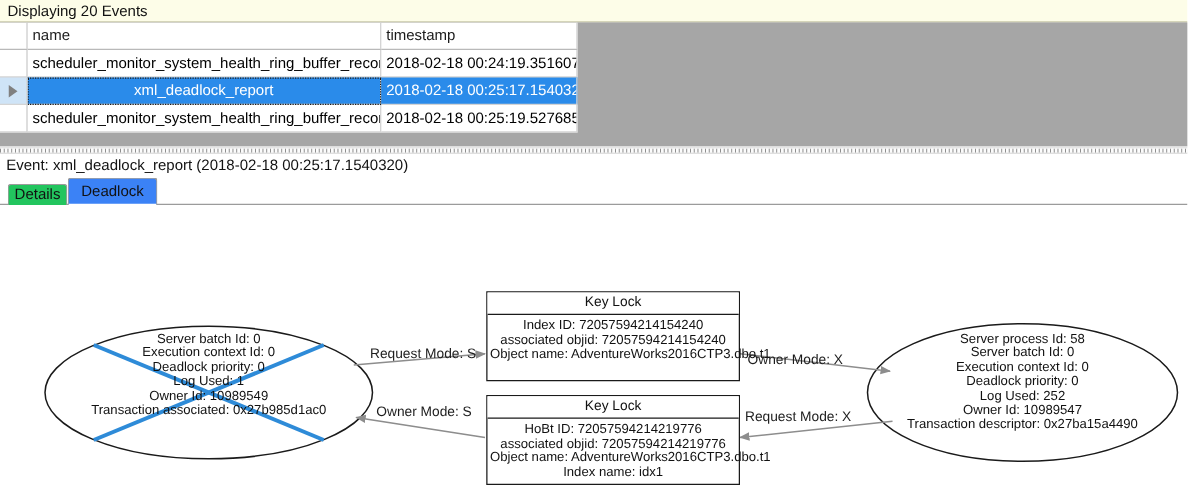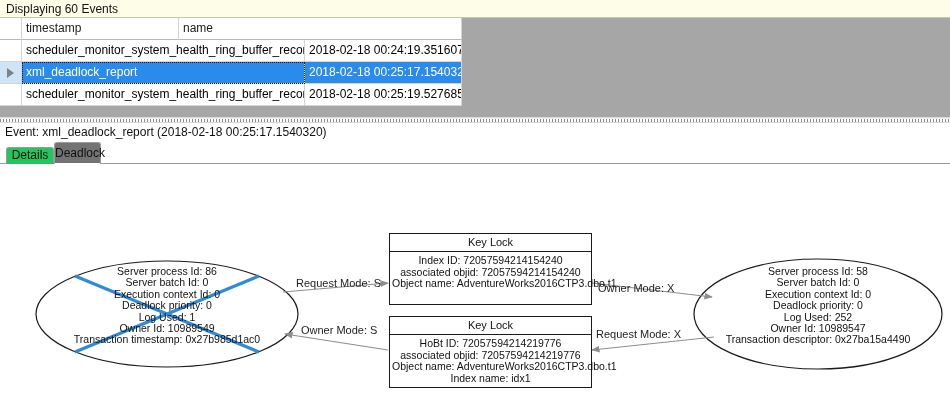--- a/index.html
+++ b/index.html
@@ -63,21 +63,21 @@
 
   .tabstrip{position:absolute;left:0;top:142px;width:950px;height:22px;}
   .tabline{position:absolute;left:0;top:21px;width:950px;height:1px;background:#9b9b9b;}
   .tab{
     position:absolute;box-sizing:border-box;
     border:1px solid #9b9b9b;border-bottom:none;
     background:#22c55e;font-size:12px;color:#111;text-align:center;
     border-radius:3px 3px 0 0;cursor:default;
   }
   .tab.t-details{left:6px;top:5px;width:48px;height:17px;line-height:15px;}
-  .tab.t-deadlock{left:54px;top:0px;width:47px;height:22px;line-height:20px;background:#737373;z-index:3;}
+  .tab.t-deadlock{left:54px;top:0px;width:72px;height:22px;line-height:20px;background:#3b82f6;z-index:3;}
   .tab.t-deadlock::after{content:"";position:absolute;left:0;bottom:-1px;width:100%;height:2px;background:#ffffff;}
 
   
   .canvas{
     position:absolute;left:0;top:164px;width:950px;height:236px;
     background:#ffffff;overflow:hidden;
   }
   .canvas svg{position:absolute;left:0;top:0;}
 
   .glabel{
@@ -97,39 +97,39 @@
   }
   .klock .kl-body{padding:3px 2px 3px 2px;text-align:center;font-size:10.5px;line-height:11.6px;color:#111;}
   .klock .kl-body div{height:11.6px;white-space:nowrap;}
 </style>
 </head>
 <body>
 
 <div id="app">
 
   <div class="banner">
-    <span class="btxt">Displaying 60 Events</span>
+    <span class="btxt">Displaying 20 Events</span>
   </div>
 
   <div class="grid">
     <div class="gridtail"></div>
 
     <div class="grow hdr" style="top:0px;">
       <div class="cell c-sel"></div>
+      <div class="cell c-name">name</div>
       <div class="cell c-ts">timestamp</div>
-      <div class="cell c-name">name</div>
     </div>
 
     <div class="grow" style="top:22px;">
       <div class="cell c-sel"></div>
       <div class="cell c-name">scheduler_monitor_system_health_ring_buffer_recorded</div>
       <div class="cell c-ts">2018-02-18 00:24:19.3516078</div>
     </div>
 
-    <div class="grow rowsel" style="top:44px;">
+    <div class="grow rowsel" style="top:44px;text-align:center;">
       <div class="cell c-sel">
         <span class="tri"></span>
       </div>
       <div class="cell c-name">xml_deadlock_report</div>
       <div class="cell c-ts">2018-02-18 00:25:17.1540320</div>
     </div>
 
     <div class="grow" style="top:66px;">
       <div class="cell c-sel"></div>
       <div class="cell c-name">scheduler_monitor_system_health_ring_buffer_recorded</div>
@@ -170,27 +170,26 @@
       <path d="M283,128 L388,119" stroke="#8d8d8d" stroke-width="1.2" fill="none" marker-end="url(#ah)"></path>
 
       <path d="M592,119 L712,133" stroke="#8d8d8d" stroke-width="1.2" fill="none" marker-end="url(#ah)"></path>
 
       <path d="M388,186 L285,170" stroke="#8d8d8d" stroke-width="1.2" fill="none" marker-end="url(#ah)"></path>
 
       <path d="M714,173 L592,186" stroke="#8d8d8d" stroke-width="1.2" fill="none" marker-end="url(#ah)"></path>
     </svg>
 
     <div class="procbox" style="left:37px;top:102px;width:260px;">
-      <div>Server process Id: 86</div>
       <div>Server batch Id: 0</div>
       <div>Execution context Id: 0</div>
       <div>Deadlock priority: 0</div>
       <div>Log Used: 1</div>
       <div>Owner Id: 10989549</div>
-      <div>Transaction timestamp: 0x27b985d1ac0</div>
+      <div>Transaction associated: 0x27b985d1ac0</div>
     </div>
 
     <div class="procbox" style="left:688px;top:102px;width:260px;">
       <div>Server process Id: 58</div>
       <div>Server batch Id: 0</div>
       <div>Execution context Id: 0</div>
       <div>Deadlock priority: 0</div>
       <div>Log Used: 252</div>
       <div>Owner Id: 10989547</div>
       <div>Transaction descriptor: 0x27ba15a4490</div>

